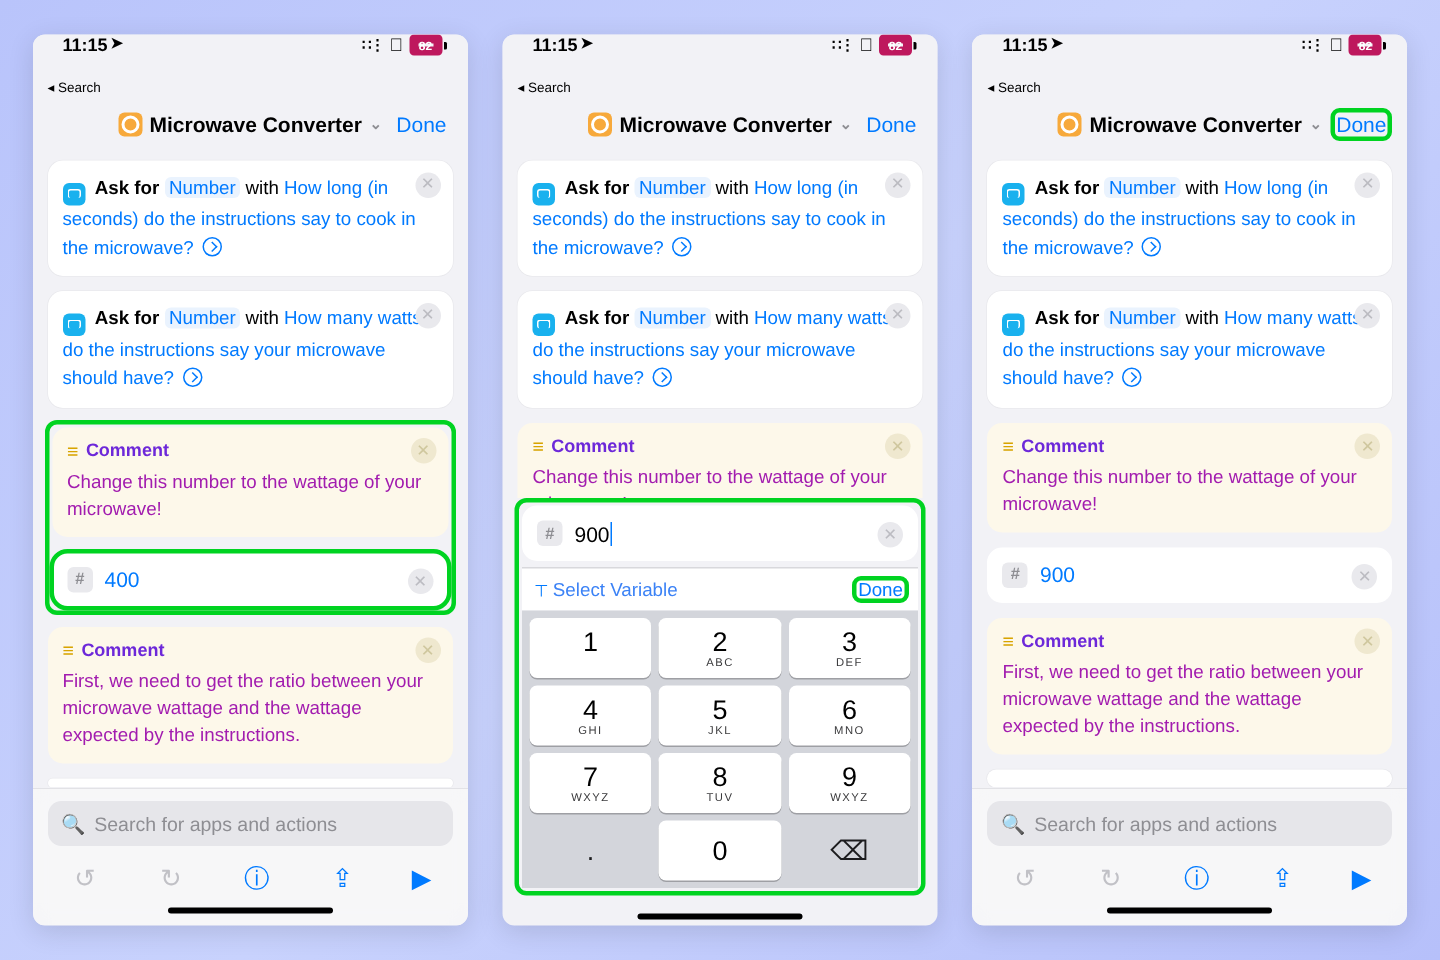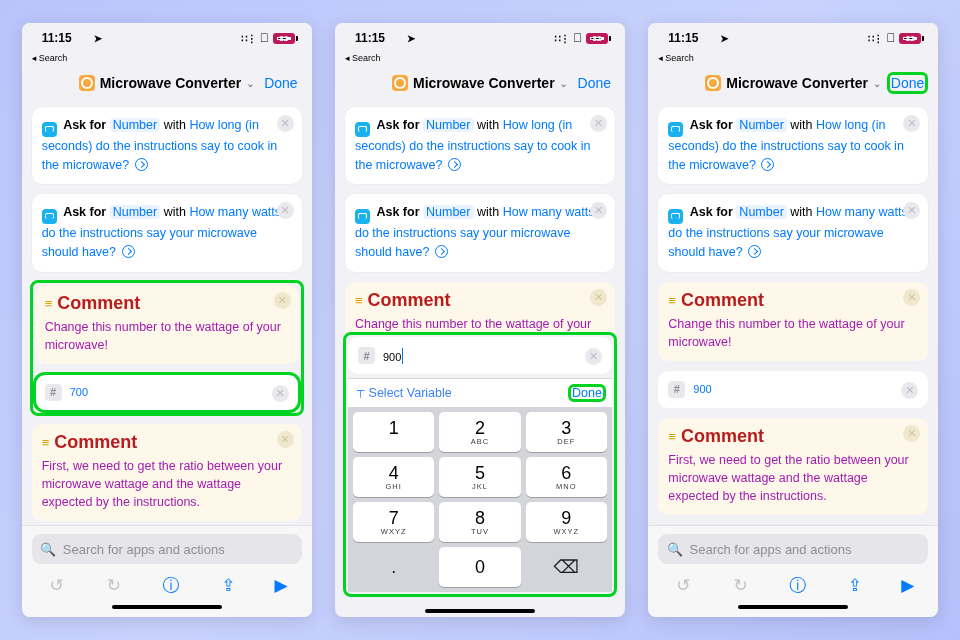--- a/index.html
+++ b/index.html
@@ -15,22 +15,22 @@
     background: #f2f2f6;
     border-radius: 8px;
     display: flex; flex-direction: column;
     overflow: hidden;
     position: relative;
     box-shadow: 0 4px 18px rgba(0,0,0,0.12);
   }
 
   
   .status {
-    height: 30px; display: flex; align-items: center; padding: 0 14px 0 20px;
-    font-size: 12px; font-weight: 600; background:#f2f2f6;gap:20px;
+    height: 30px; display: flex; align-items: flex-start; padding: 0 14px 0 20px;
+    font-size: 12px; font-weight: 600; background:#f2f2f6;
   }
   .status .time { flex:0 0 auto; }
   .status .spacer { flex:1; }
   .status .right { display:flex; align-items:center; gap:4px; font-size:11px;}
   .back-search { font-size: 9px; color:#000; position:absolute; top:30px; left:10px; }
   .back-search::before{content:"◂ ";}
 
   
   .navbar {
     height: 40px; margin-top:10px; display:flex; align-items:center; justify-content:center;
@@ -70,34 +70,34 @@
   .ask-icon::after{content:"";width:7px;height:5px;border:1.5px solid #fff;border-radius:2px;border-bottom:none;}
   .tok{ color:#007aff; background:#eaf3fe; border-radius:4px; padding:0 3px; }
   .link{ color:#007aff; }
   .circ-chev{display:inline-block;width:13px;height:13px;border:1.2px solid #007aff;border-radius:50%;position:relative;vertical-align:-2px;margin-left:2px;}
   .circ-chev::after{content:"";position:absolute;left:3px;top:3.2px;width:4px;height:4px;border-right:1.4px solid #007aff;border-top:1.4px solid #007aff;transform:rotate(45deg);}
 
   .comment{
     background:#fdf8ea; border-radius:10px; padding:8px 10px 10px; position:relative;
     font-size:12.5px;
   }
-  .comment .hdr{ color:#b91c1c; font-weight:600; font-size:18px; display:flex;align-items:center;gap:5px;margin-bottom:4px;}
+  .comment .hdr{ color:#6d28d9; font-weight:600; font-size:12px; display:flex;align-items:center;gap:5px;margin-bottom:4px;}
   .comment .hdr::before{content:"≡"; color:#d8a400; font-size:13px;}
   .comment .x{position:absolute;top:7px;right:8px;width:17px;height:17px;border-radius:50%;background:#efe8cf;color:#cfc79e;font-size:11px;display:flex;align-items:center;justify-content:center;}
   .comment .body{ color:#a21caf; line-height:1.45; }
 
   .number-card{
     background:#fff;border-radius:10px;padding:10px 10px;position:relative;font-size:14px;
     display:flex;align-items:center;gap:8px;
   }
   .number-card .hash{
     width:17px;height:17px;border-radius:4px;background:#e9e9ed;color:#8e8e93;
     display:flex;align-items:center;justify-content:center;font-size:11px;font-weight:600;
   }
-  .number-card .val{ color:#007aff; font-size:11px; }
+  .number-card .val{ color:#007aff; font-size:14px; }
   .number-card .val.black{ color:#000; }
   .number-card .x{position:absolute;top:11px;right:10px;width:17px;height:17px;border-radius:50%;background:#e9e9ed;color:#bcbcc2;font-size:11px;display:flex;align-items:center;justify-content:center;}
   .caret{display:inline-block;width:1px;height:16px;background:#007aff;vertical-align:-3px;margin-left:1px;}
 
   
   .hl{ outline:3px solid #00d321; outline-offset:-1px; border-radius:10px; }
 
   
   .bottom{
     background:#f7f7f9cc; backdrop-filter: blur(6px);
@@ -141,21 +141,21 @@
     font-size:18px;
   }
   .key .sub{font-size:7.5px;letter-spacing:1px;color:#3a3a3c;margin-top:-2px;}
   .key.func{background:transparent;box-shadow:none;font-size:18px;color:#1c1c1e;}
   .key.func.bksp{font-size:18px;}
 
   .battery{
     display:inline-flex;align-items:center;gap:1px;
   }
   .battery .shell{
-    width:22px;height:11px;border:4px solid #be185d;border-radius:3px;position:relative;
+    width:22px;height:11px;border:6px solid #be185d;border-radius:3px;position:relative;
     display:flex;align-items:center;padding:1px;
   }
   .battery .fill{background:#000;height:100%;border-radius:1.5px;}
   .battery .tip{width:2px;height:5px;background:#000;border-radius:0 1px 1px 0;}
   .battery .num{position:absolute;left:0;right:0;text-align:center;font-size:8px;color:#fff;font-weight:700;}
   .wifi-ic{font-size:12px;}
   .dots{font-size:10px;letter-spacing:-1px;}
   .loc{font-size:10px;}
 
   .mini-card{
@@ -218,21 +218,21 @@
     </div>
 
     <div class="group-hl" style="display:flex;flex-direction:column;gap:10px;">
       <div class="comment">
         <span class="x">✕</span>
         <div class="hdr">Comment</div>
         <div class="body">Change this number to the wattage of your microwave!</div>
       </div>
       <div class="number-card hl">
         <span class="hash">#</span>
-        <span class="val">700</span>
+        <span class="val">400</span>
         <span class="x">✕</span>
       </div>
     </div>
 
     <div class="comment">
       <span class="x">✕</span>
       <div class="hdr">Comment</div>
       <div class="body">First, we need to get the ratio between your microwave wattage and the wattage expected by the instructions.</div>
     </div>
 

